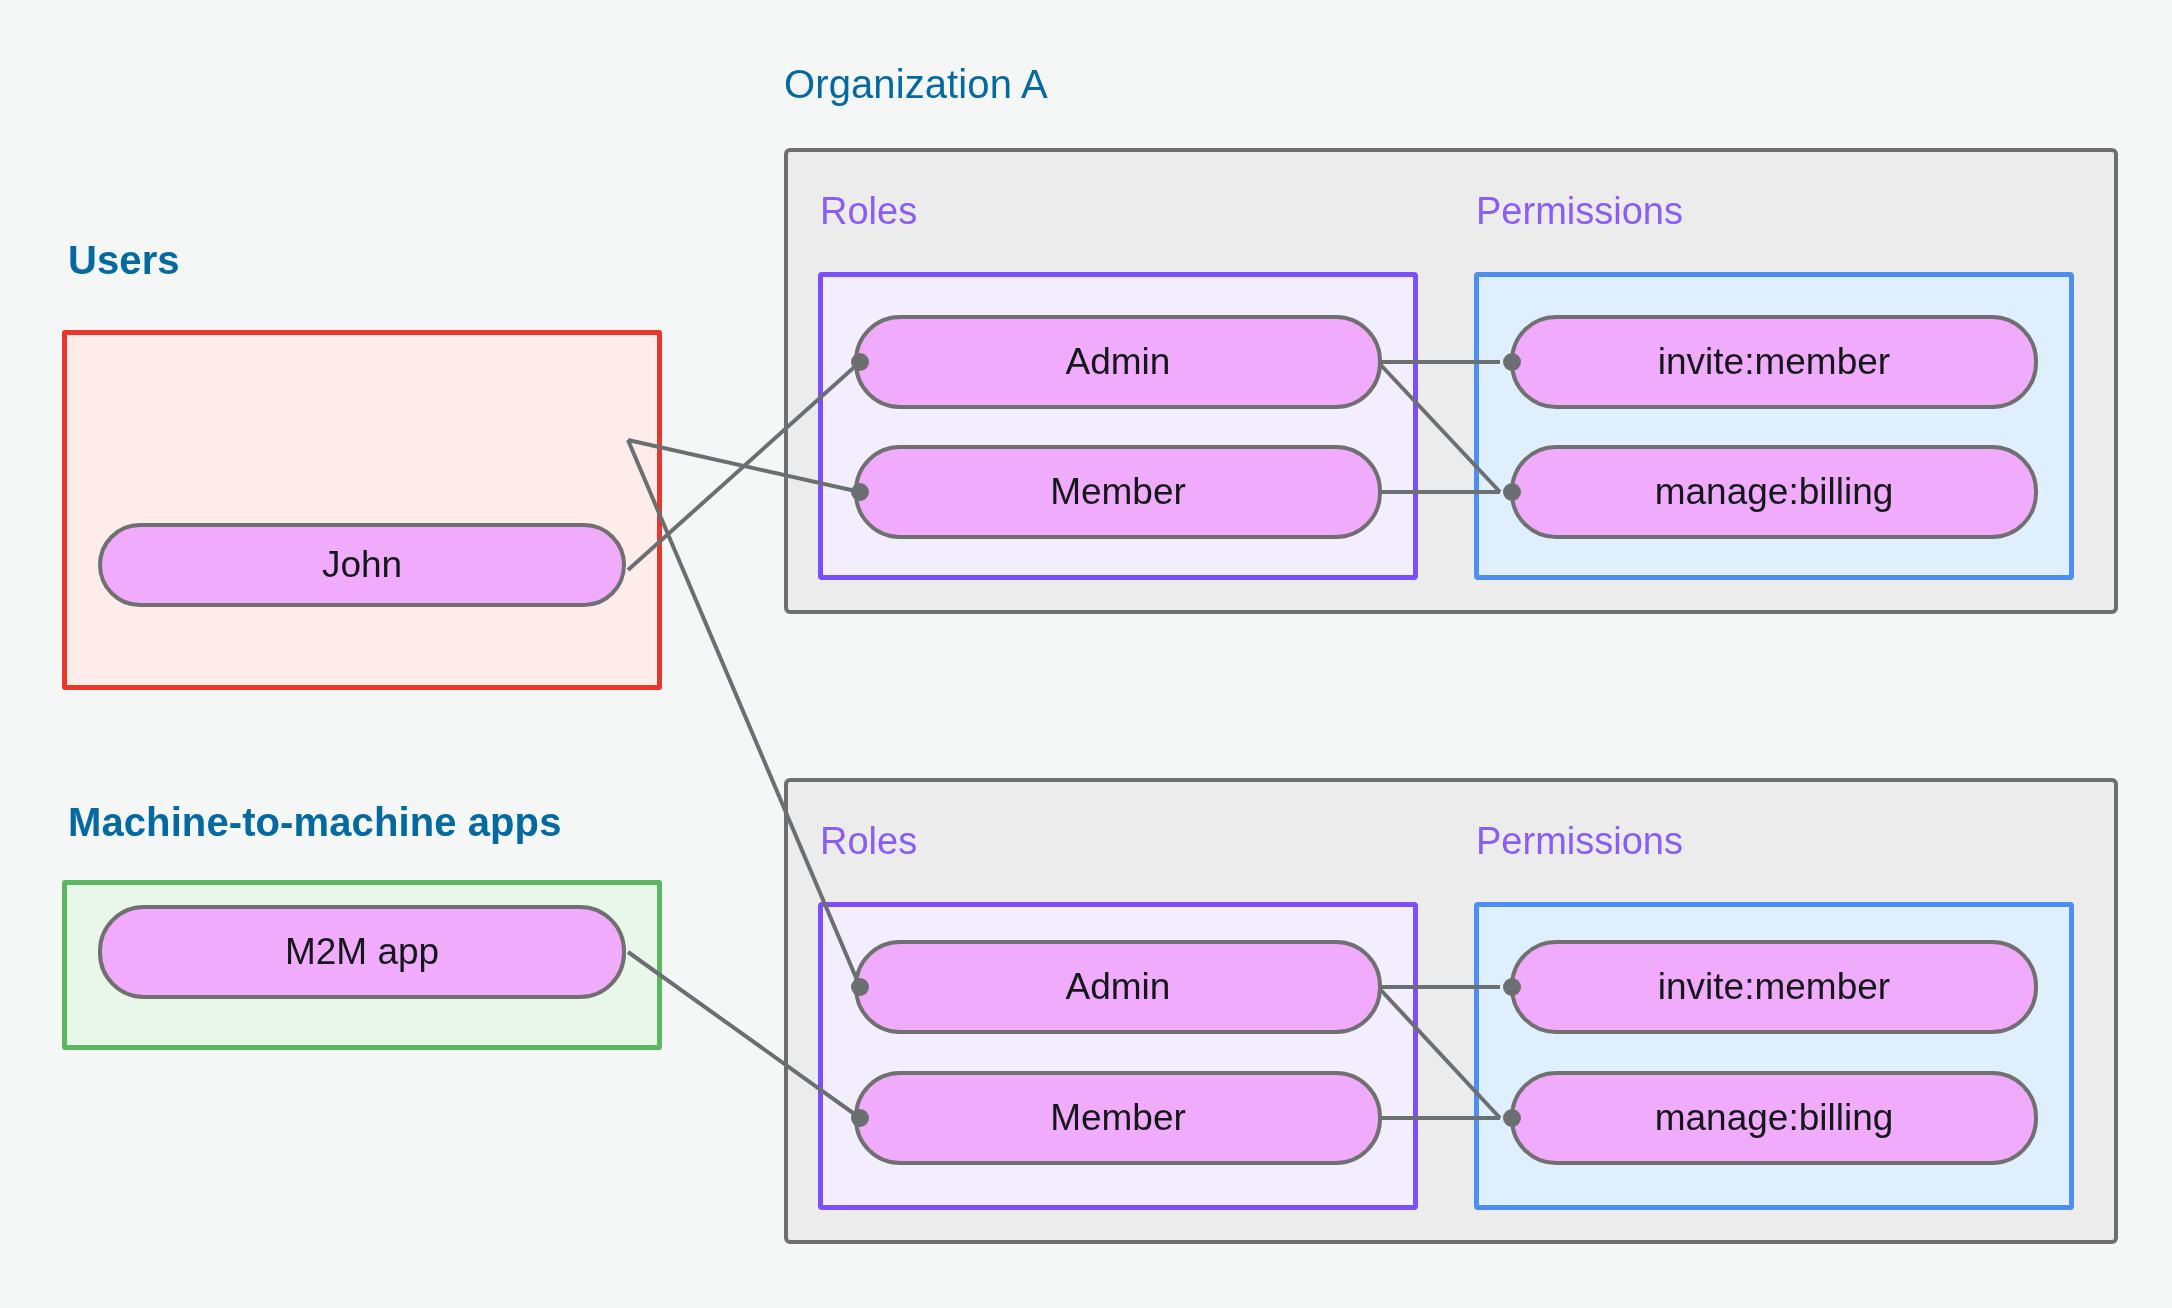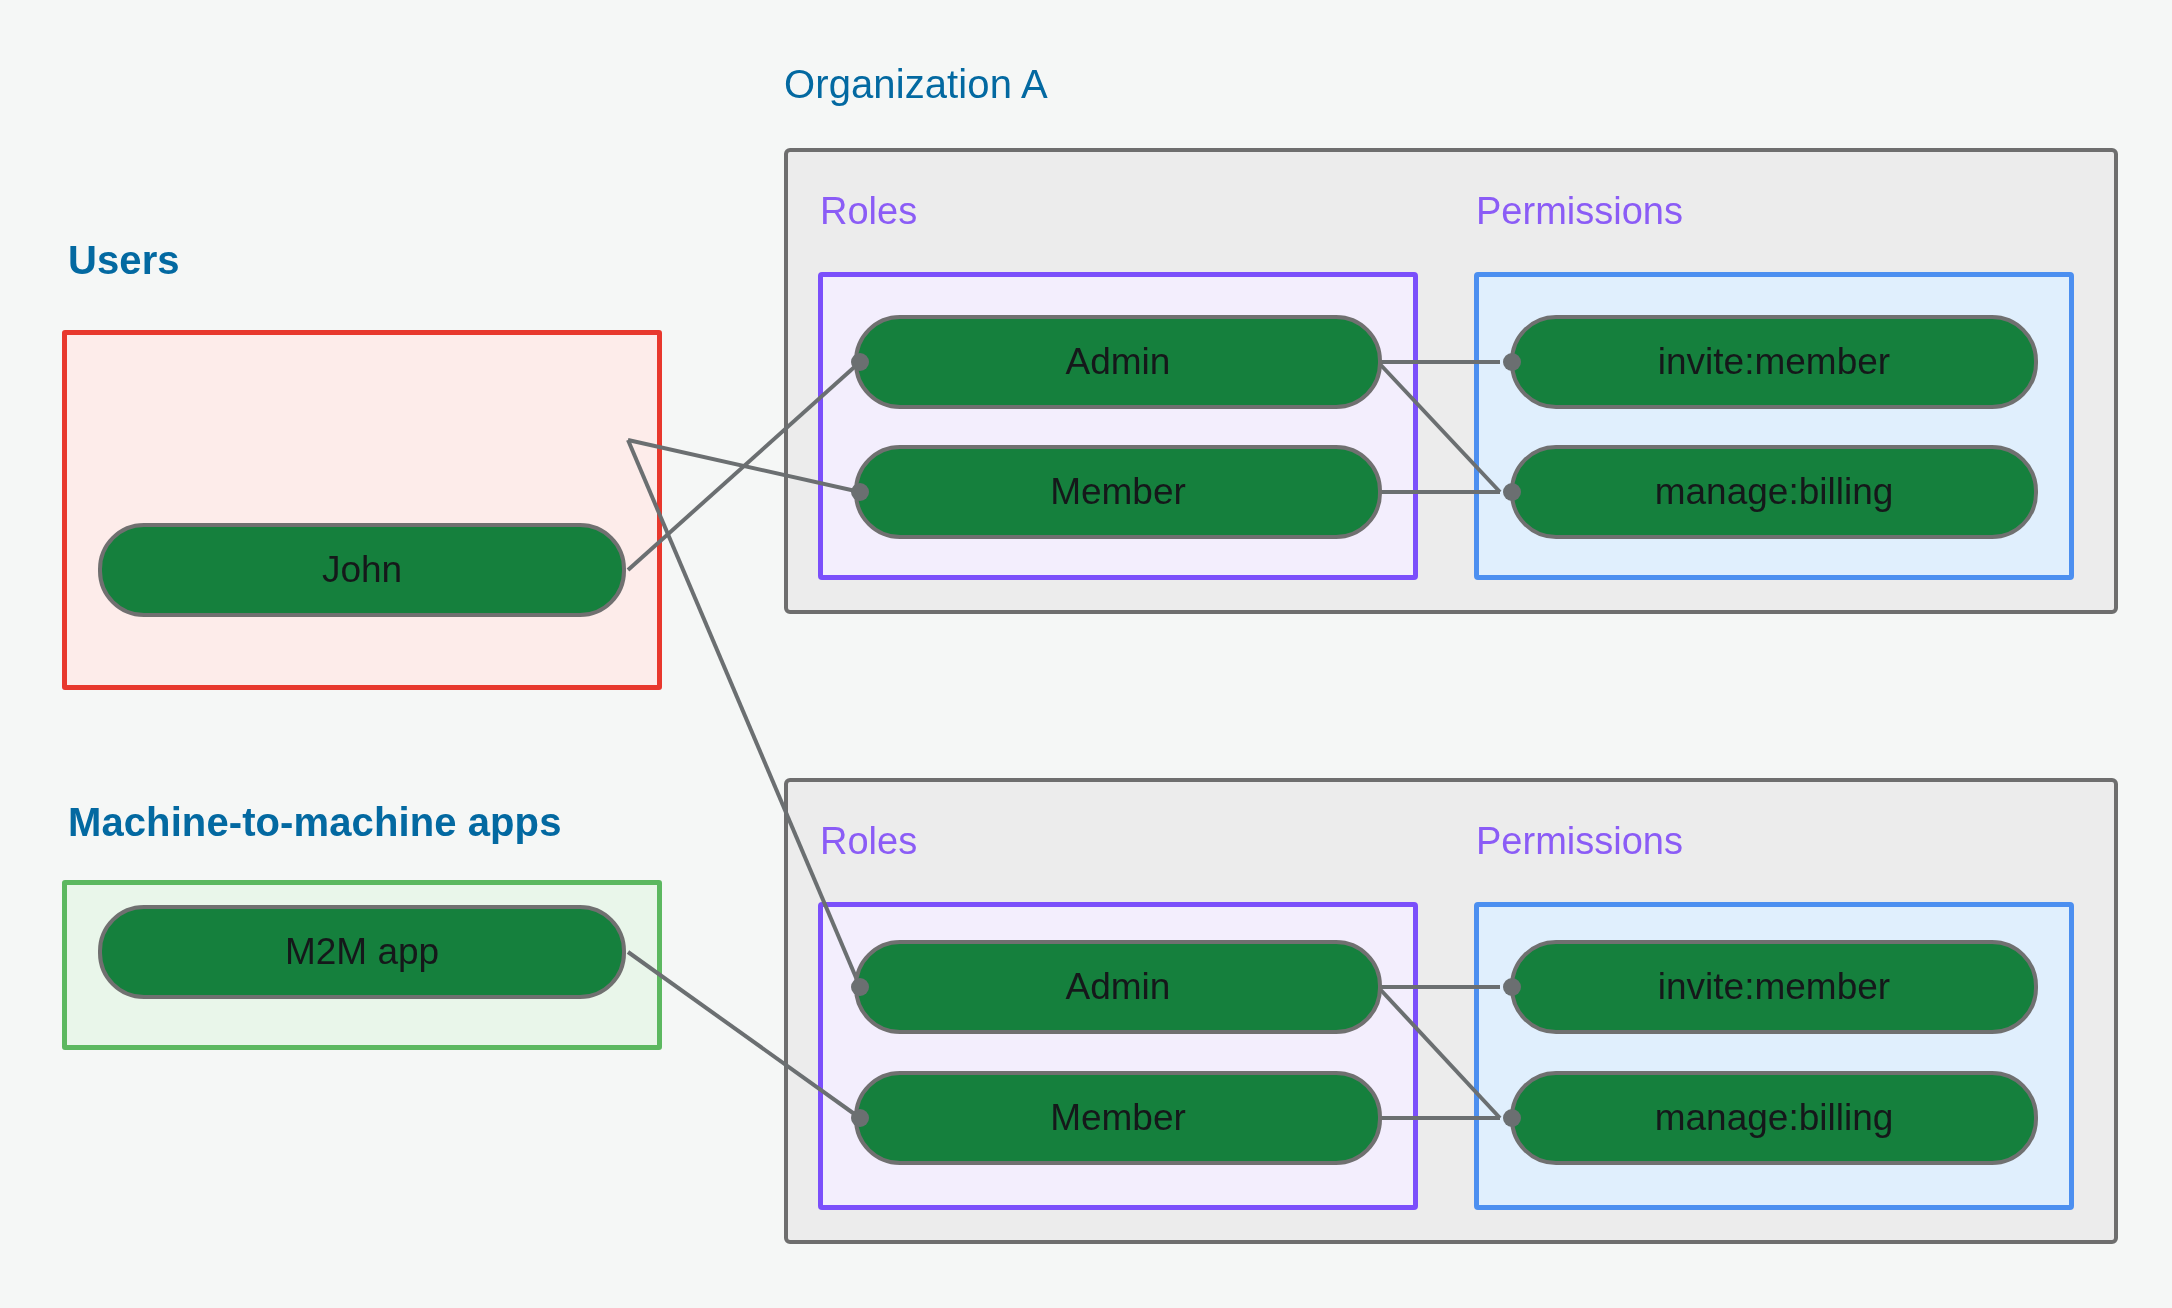--- a/index.html
+++ b/index.html
@@ -70,21 +70,21 @@
   .section-label {
     position: absolute;
     font-size: 38px;
     color: #8b5cf6;
     white-space: nowrap;
     z-index: 4;
   }
   .node {
     position: absolute;
     box-sizing: border-box;
-    background: #15803d;
+    background: #f0abfc;
     border: 4px solid #707070;
     border-radius: 46px;
     display: flex;
     align-items: center;
     justify-content: center;
     font-size: 37px;
     color: #15181a;
     z-index: 6;
     white-space: nowrap;
   }
@@ -124,21 +124,21 @@
       <path d="M 1378 987 L 1500 1118"></path>
 
       <path d="M 1378 1118 L 1500 1118"></path>
     </g>
   </svg>
 
   <div class="group-title bold" style="left:62px; top:238px;">Users</div>
 
   <div class="container-box users-box" style="left:62px; top:330px; width:600px; height:360px;"></div>
 
-  <div class="node" style="left:98px; top:523px; width:528px; height:94px;">John</div>
+  <div class="node" style="left:98px; top:523px; width:528px; height:84px;">John</div>
 
   <div class="group-title bold" style="left:62px; top:800px;">Machine-to-machine apps</div>
 
   <div class="container-box m2m-box" style="left:62px; top:880px; width:600px; height:170px;"></div>
 
   <div class="node" style="left:98px; top:905px; width:528px; height:94px;">M2M app</div>
 
   <div class="group-title" style="left:784px; top:62px;">Organization A</div>
 
   <div class="container-box org-box" style="left:784px; top:148px; width:1334px; height:466px;"></div>

